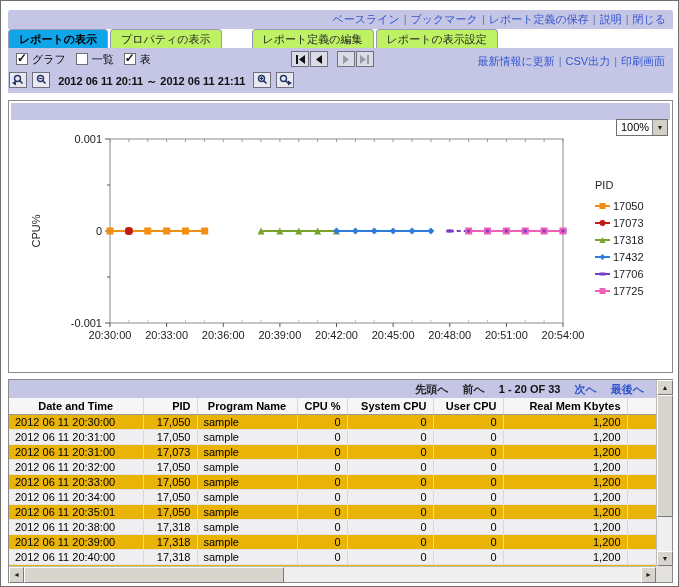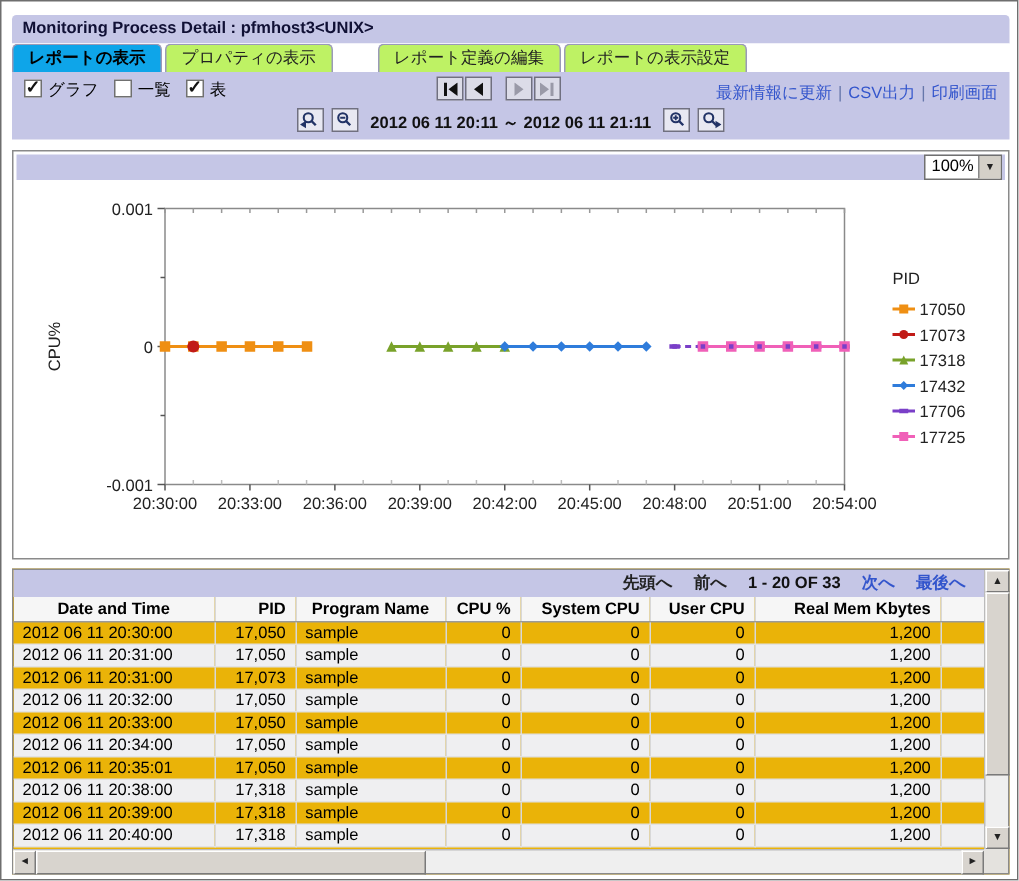--- a/index.html
+++ b/index.html
@@ -55,36 +55,36 @@
   #navgroup { position: absolute; left: 283px; top: 3px; }
   .navbtn {
     display: inline-block; width: 18px; height: 16px; text-align: center;
     background: #dcdce8; border: 1px solid #707080; margin-right: 1px;
     cursor: pointer; padding-top: 2px;
   }
   .navbtn.off { cursor: default; }
   .navbtn svg { display: block; margin: 1px auto 0; }
   .navspace { display: inline-block; width: 8px; }
   #tb-links { position: absolute; right: 8px; top: 6px; }
-  #tb-line2 { text-align: center; padding-top: 1px; white-space: nowrap; }
+  #tb-line2 { text-align: left; padding-top: 1px; white-space: nowrap; }
   #tb-line2 .range-text { font-weight: bold; color: #111; margin: 0 4px; vertical-align: 3px; }
   .magbtn {
     display: inline-block; width: 18px; height: 16px; background: #e8e8f2;
     border: 1px solid #707080; margin: 0 1px; cursor: pointer; text-align: center;
   }
   .magbtn svg { display: block; margin: 1px auto 0; }
 
   
   #graphpanel {
     position: absolute; left: 7px; top: 99px; width: 665px; height: 273px;
     border: 1px solid #8a8a8a; background: #fff;
   }
   #zoombar { position: relative; margin: 2px; height: 17px; }
   #zoomselect {
-    position: absolute; right: 2px; top: 0px; width: 52px; height: 17px;
+    position: absolute; right: 2px; top: 16px; width: 52px; height: 17px;
     background: #fff; border: 1px solid #707070; cursor: pointer;
   }
   #zoomselect .val { position: absolute; left: 4px; top: 1px; }
   #zoomselect .btn {
     position: absolute; right: 0; top: 0; width: 15px; height: 15px;
     background: #d4d0c8; border-left: 1px solid #888; text-align: center;
     font-size: 7px; line-height: 15px; color: #222;
   }
   #chartwrap { position: absolute; left: 1px; top: 22px; }
 
@@ -128,21 +128,21 @@
   #hscroll .lf { left: 0; top: 0; width: 15px; height: 16px; line-height: 14px; }
   #hscroll .rt { right: 0; top: 0; width: 15px; height: 16px; line-height: 14px; }
   #hthumb { position: absolute; left: 15px; top: 0; width: 260px; height: 16px;
     background: #d8d4ce; border: 1px solid; border-color: #fff #7a7a7a #7a7a7a #fff; cursor: pointer; }
   #sbcorner { position: absolute; right: 0; bottom: 0; width: 16px; height: 16px; background: #e4e2de; }
 </style>
 </head>
 <body>
 
 <div id="titlebar" class="lav">
-  <span class="title">Monitoring Process Detail : pfmhost3&lt;UNIX&gt;</span>
+  <span class="links"><a class="bluelink">ベースライン</a><span class="sep">|</span><a class="bluelink">ブックマーク</a><span class="sep">|</span><a class="bluelink">レポート定義の保存</a><span class="sep">|</span><a class="bluelink">説明</a><span class="sep">|</span><a class="bluelink">閉じる</a></span>
 </div>
 
 <div id="tabsrow">
   <span id="tabs-container"><span class="tab active">レポートの表示</span><span class="tab">プロパティの表示</span><span class="tab gap">レポート定義の編集</span><span class="tab">レポートの表示設定</span></span>
   <span id="stamp">2012 06 11 20:54:01  (Minute)  GMT+09:00</span>
 </div>
 
 <div id="toolbar" class="lav">
   <div id="tb-line1">
     <span id="checkboxes"><span class="cbwrap"><span class="cb checked"></span><span>グラフ</span></span><span class="cbwrap"><span class="cb"></span><span>一覧</span></span><span class="cbwrap"><span class="cb checked"></span><span>表</span></span></span>

